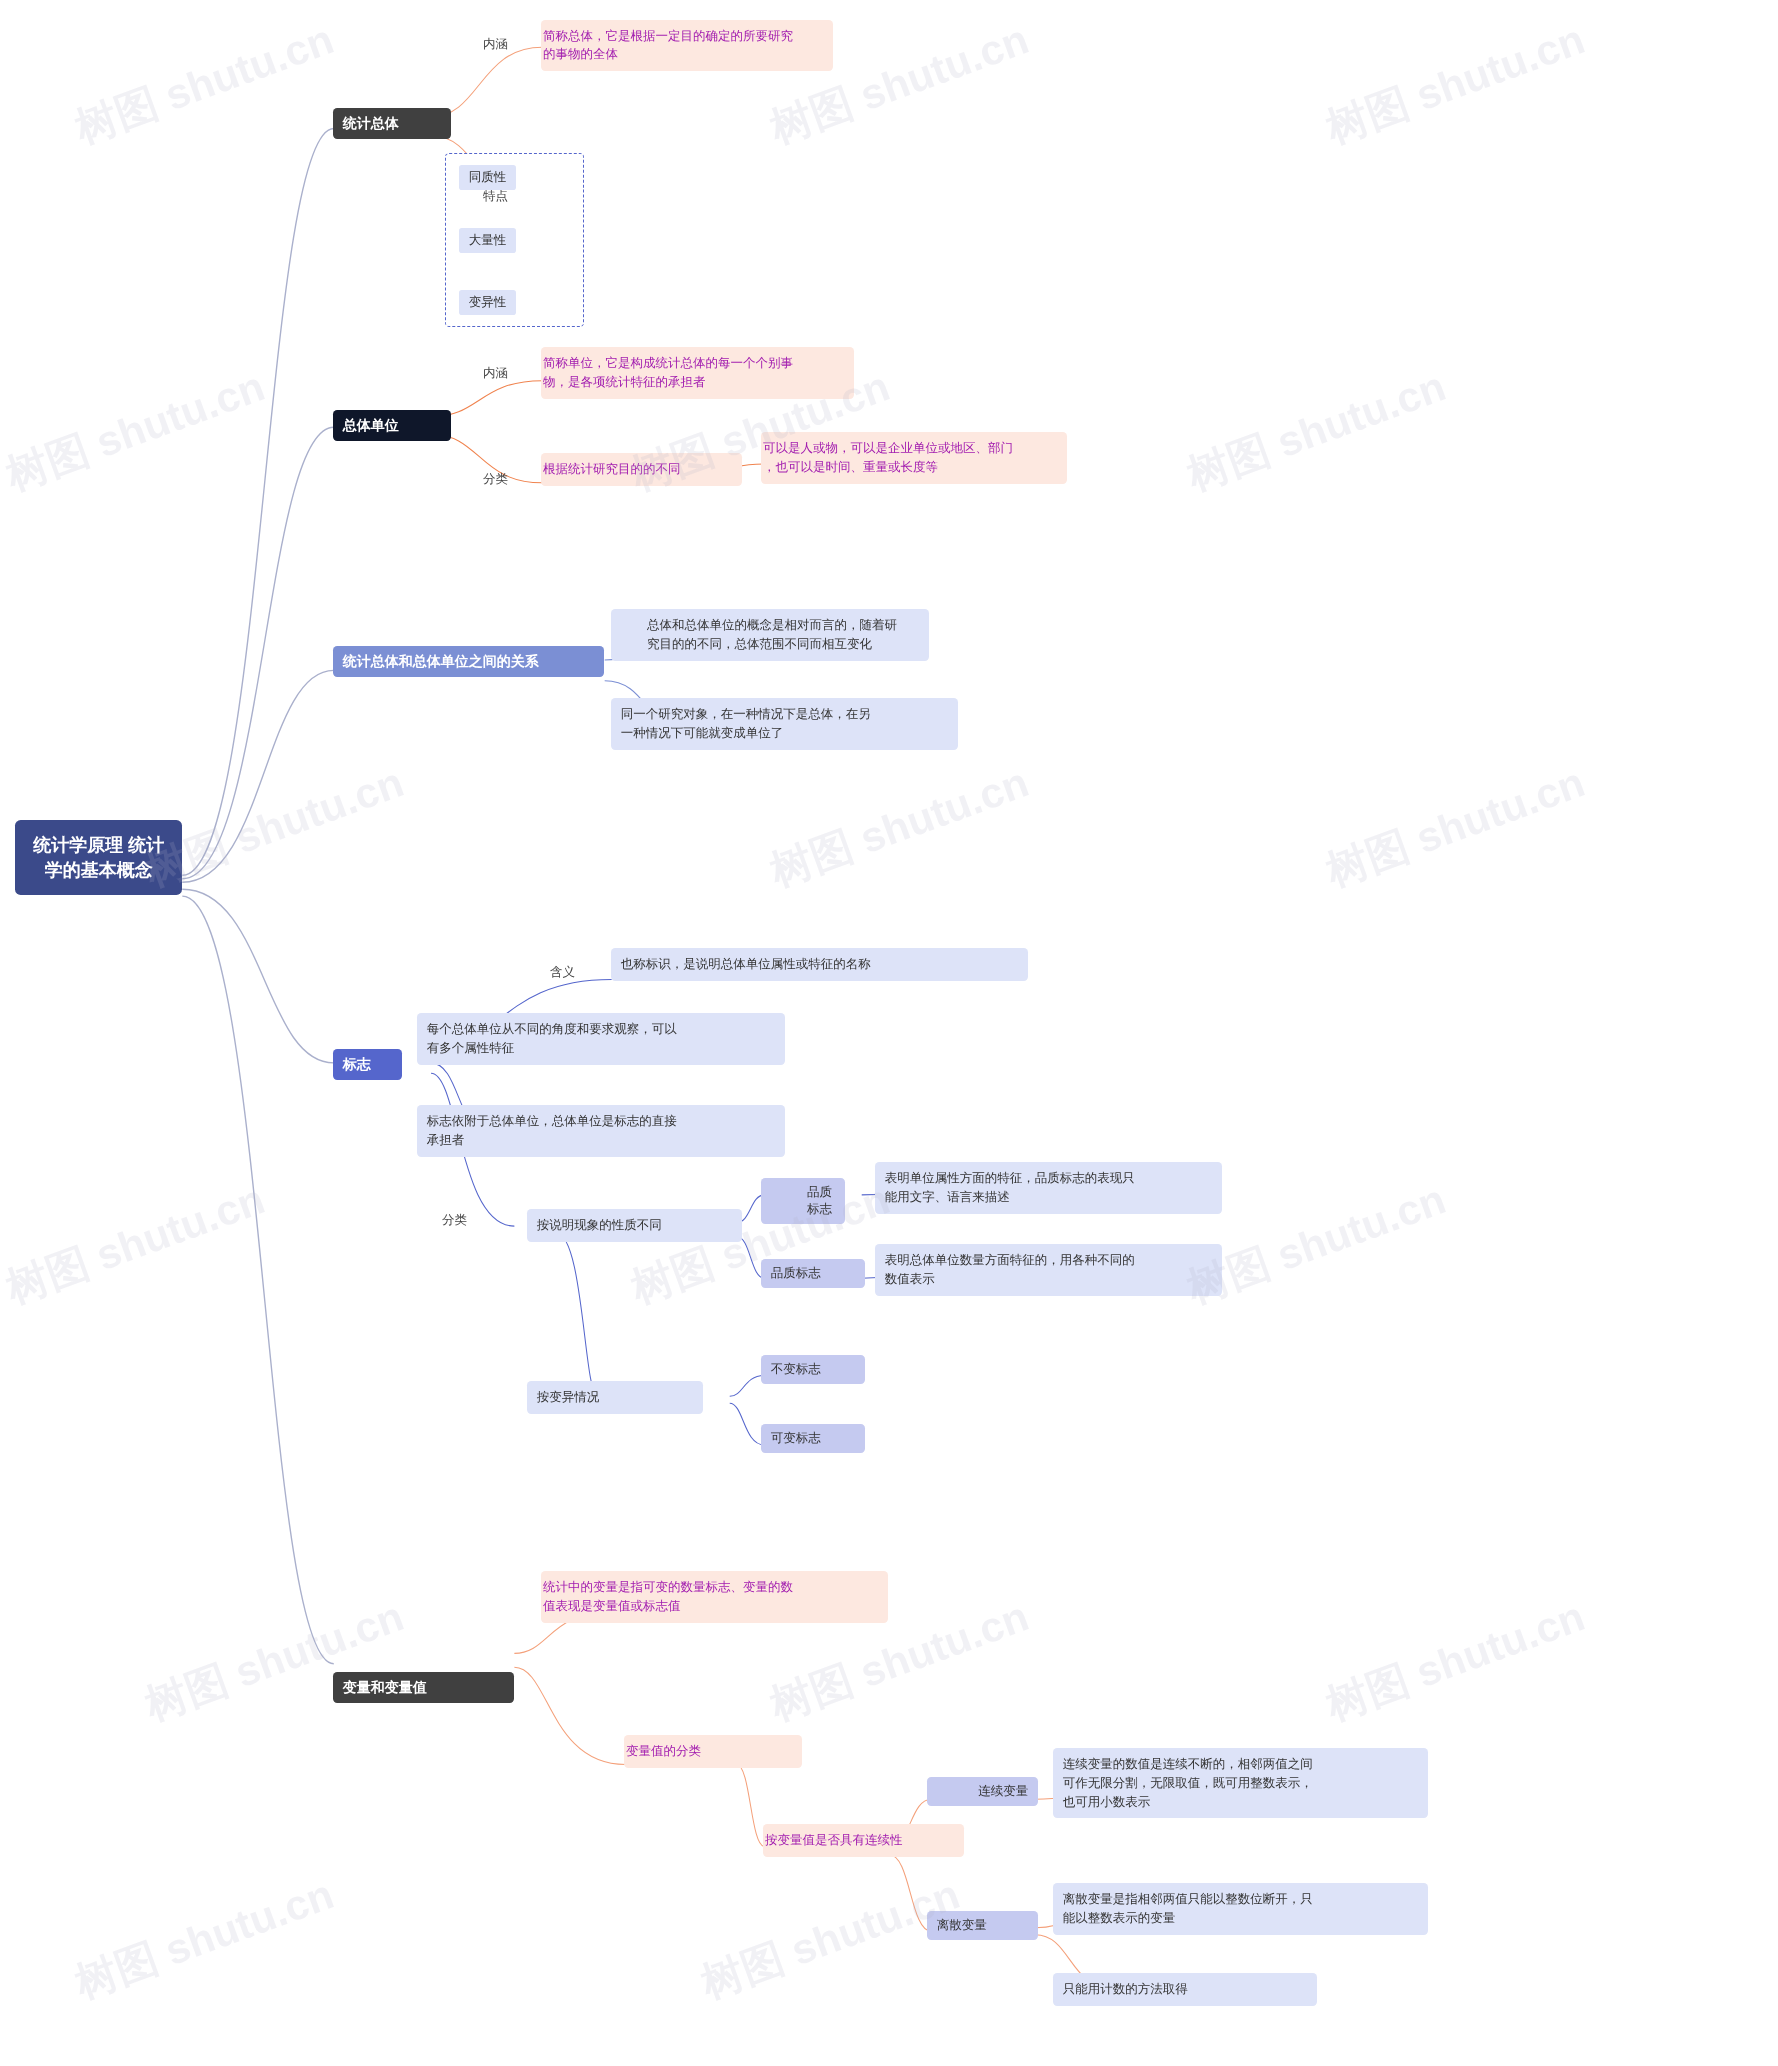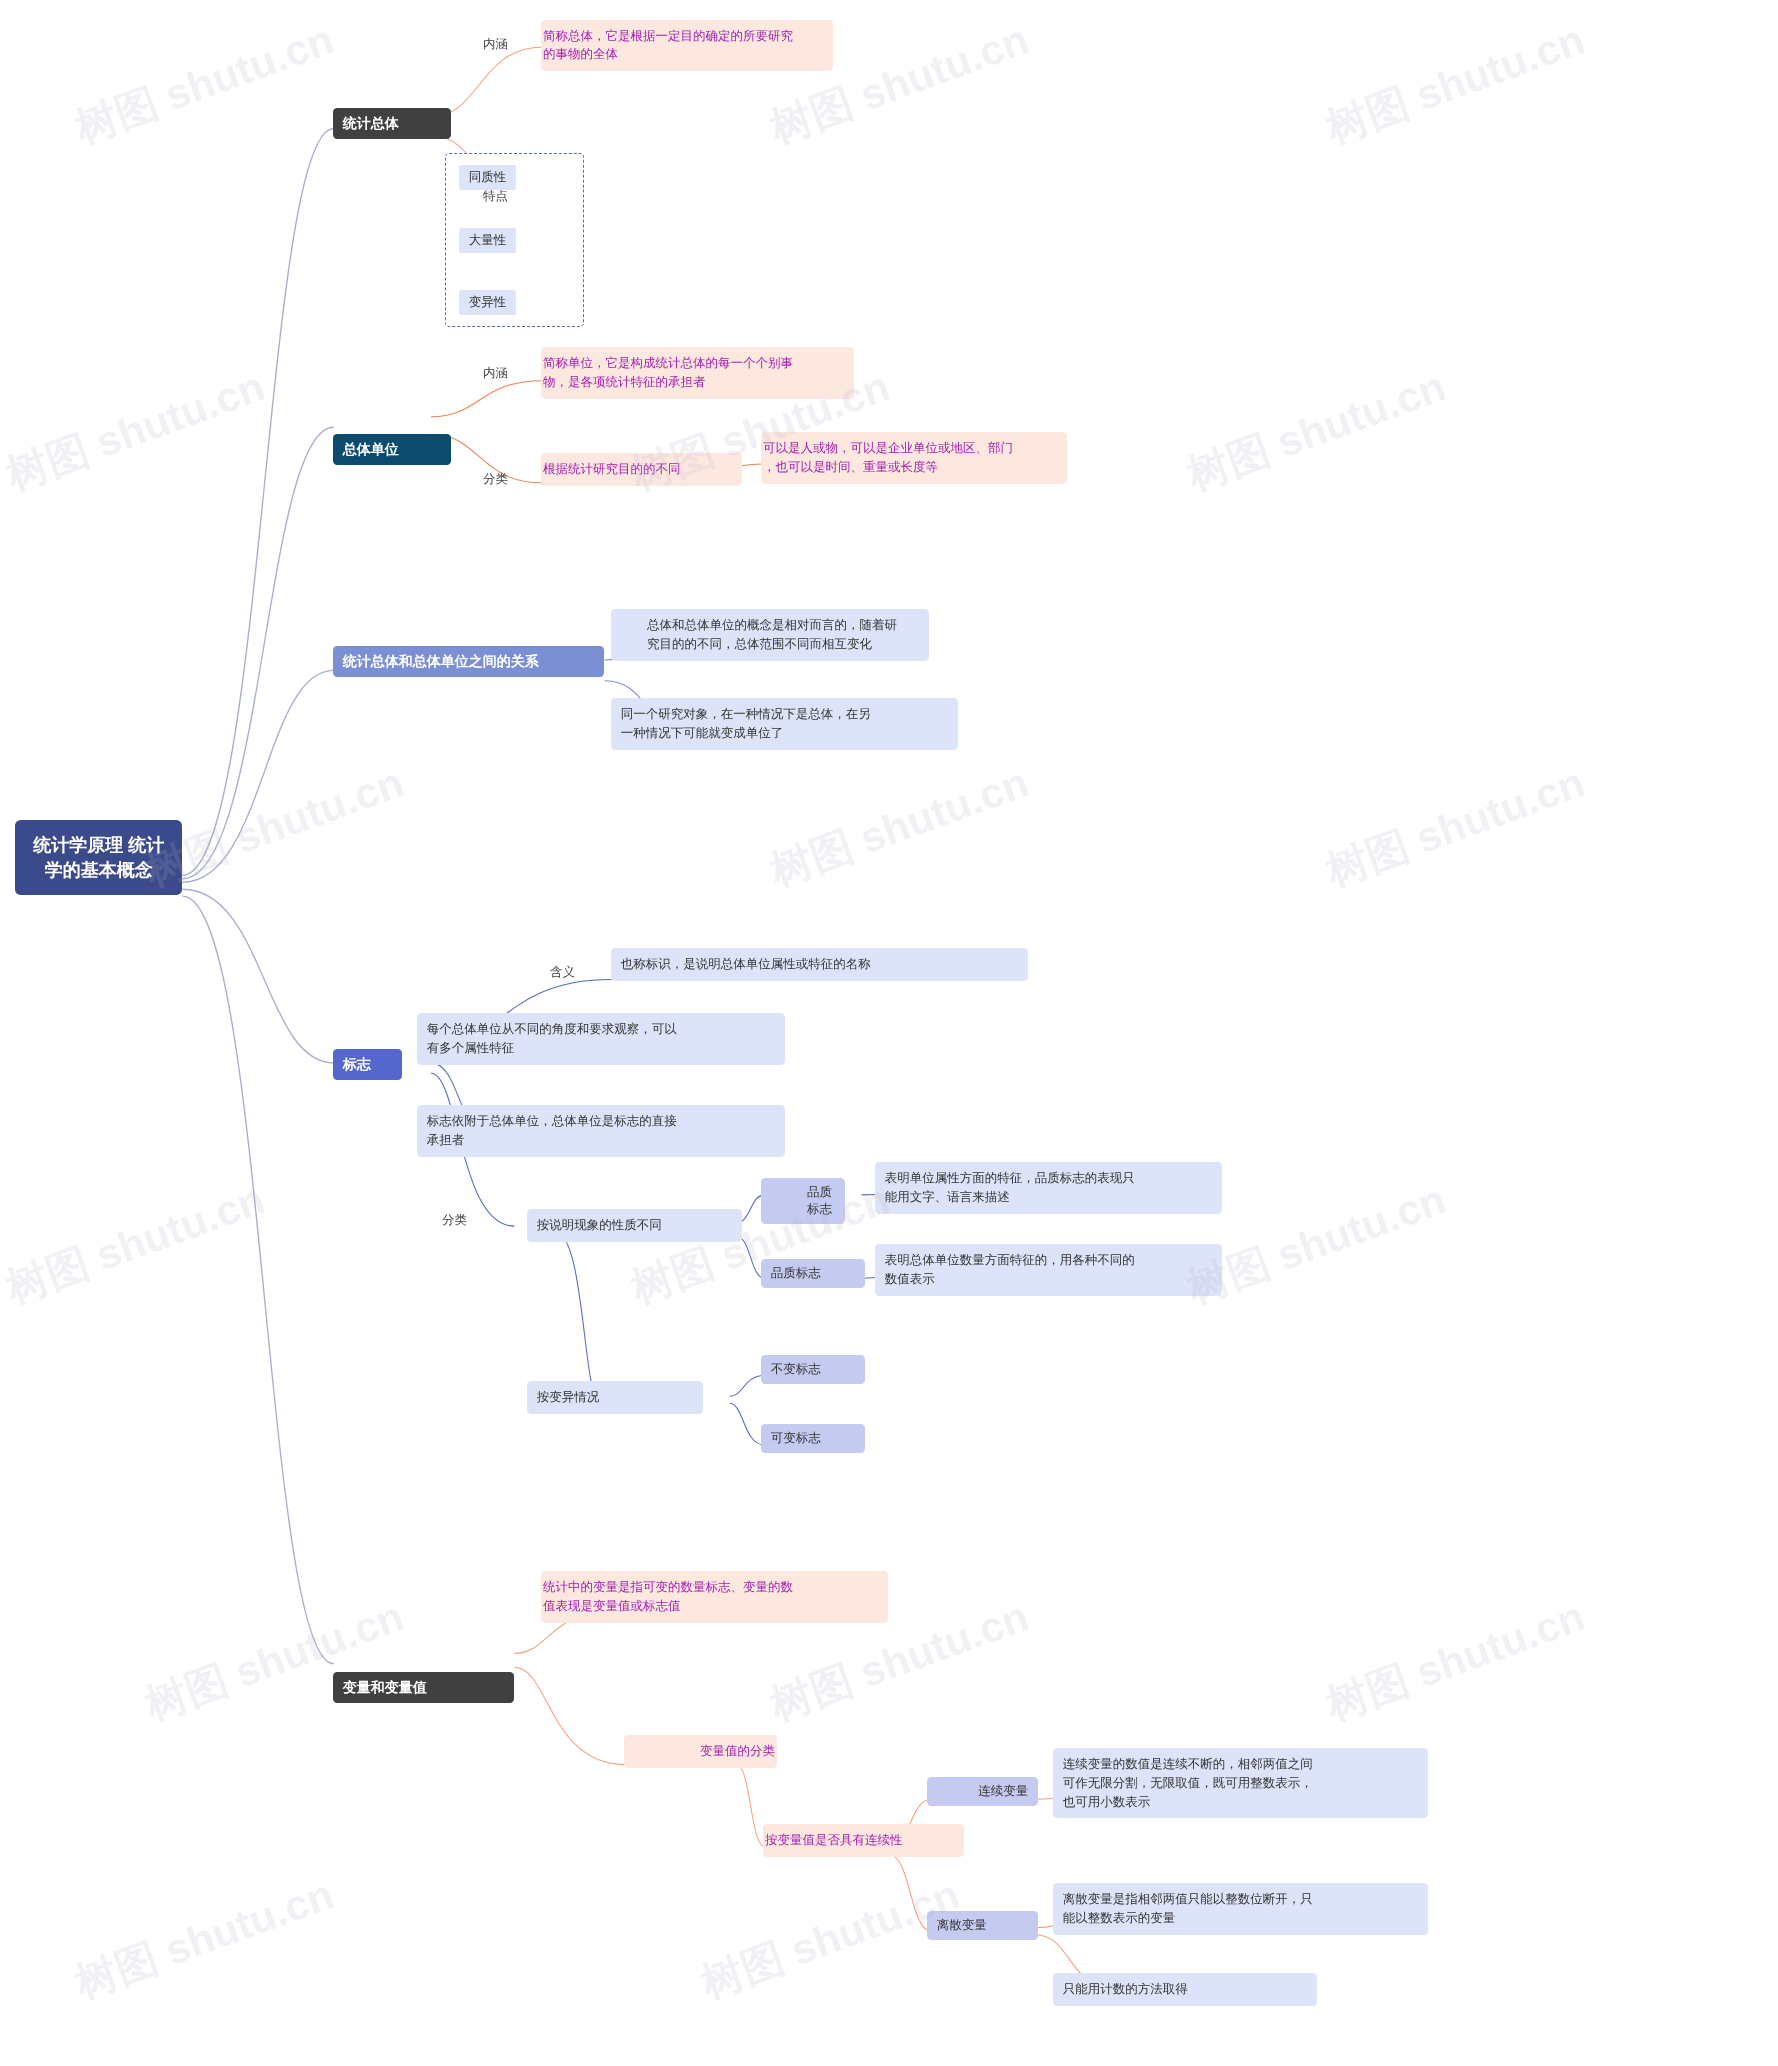--- a/index.html
+++ b/index.html
@@ -68,23 +68,22 @@
       z-index: 5;
     }
 
     
     .node-pink {
       background: #404040;
       color: #fff;
     }
     
     .node-orange {
-      background: #0c4a6e;
-      color: #fff;
-      margin-top: 24px;
+      background: #0f172a;
+      color: #fff;
     }
     
     .node-blue {
       background: #5566cc;
       color: #fff;
     }
     
     .node-lightblue {
       background: #7b8fd4;
       color: #fff;
@@ -320,21 +319,21 @@
   <div class="node" style="left:761px;top:1424px;width:104px;background:#c5caf0;color:#333;font-size:12.5px;font-weight:normal;">可变标志</div>
 
   <div class="node node-pink" style="left:333px;top:1640px;width:181px;margin-top:32px;">
     <span>变量和变量值</span>
   </div>
 
   <div class="content-box" style="left:541px;top:1571px;width:347px;">
     统计中的变量是指可变的数量标志、变量的数<br>值表现是变量值或标志值
   </div>
 
-  <div class="content-box" style="left:624px;top:1735px;width:153px;text-align:right;">
+  <div class="content-box" style="left:624px;top:1735px;width:178px;">
     变量值的分类
   </div>
 
   <div class="content-box" style="left:763px;top:1824px;width:201px;">
     按变量值是否具有连续性
   </div>
 
   <div class="node" style="left:927px;top:1777px;width:111px;background:#c5caf0;color:#333;font-size:12.5px;font-weight:normal;text-align:right;">连续变量</div>
 
   <div class="content-box-blue" style="left:1053px;top:1748px;width:375px;">

